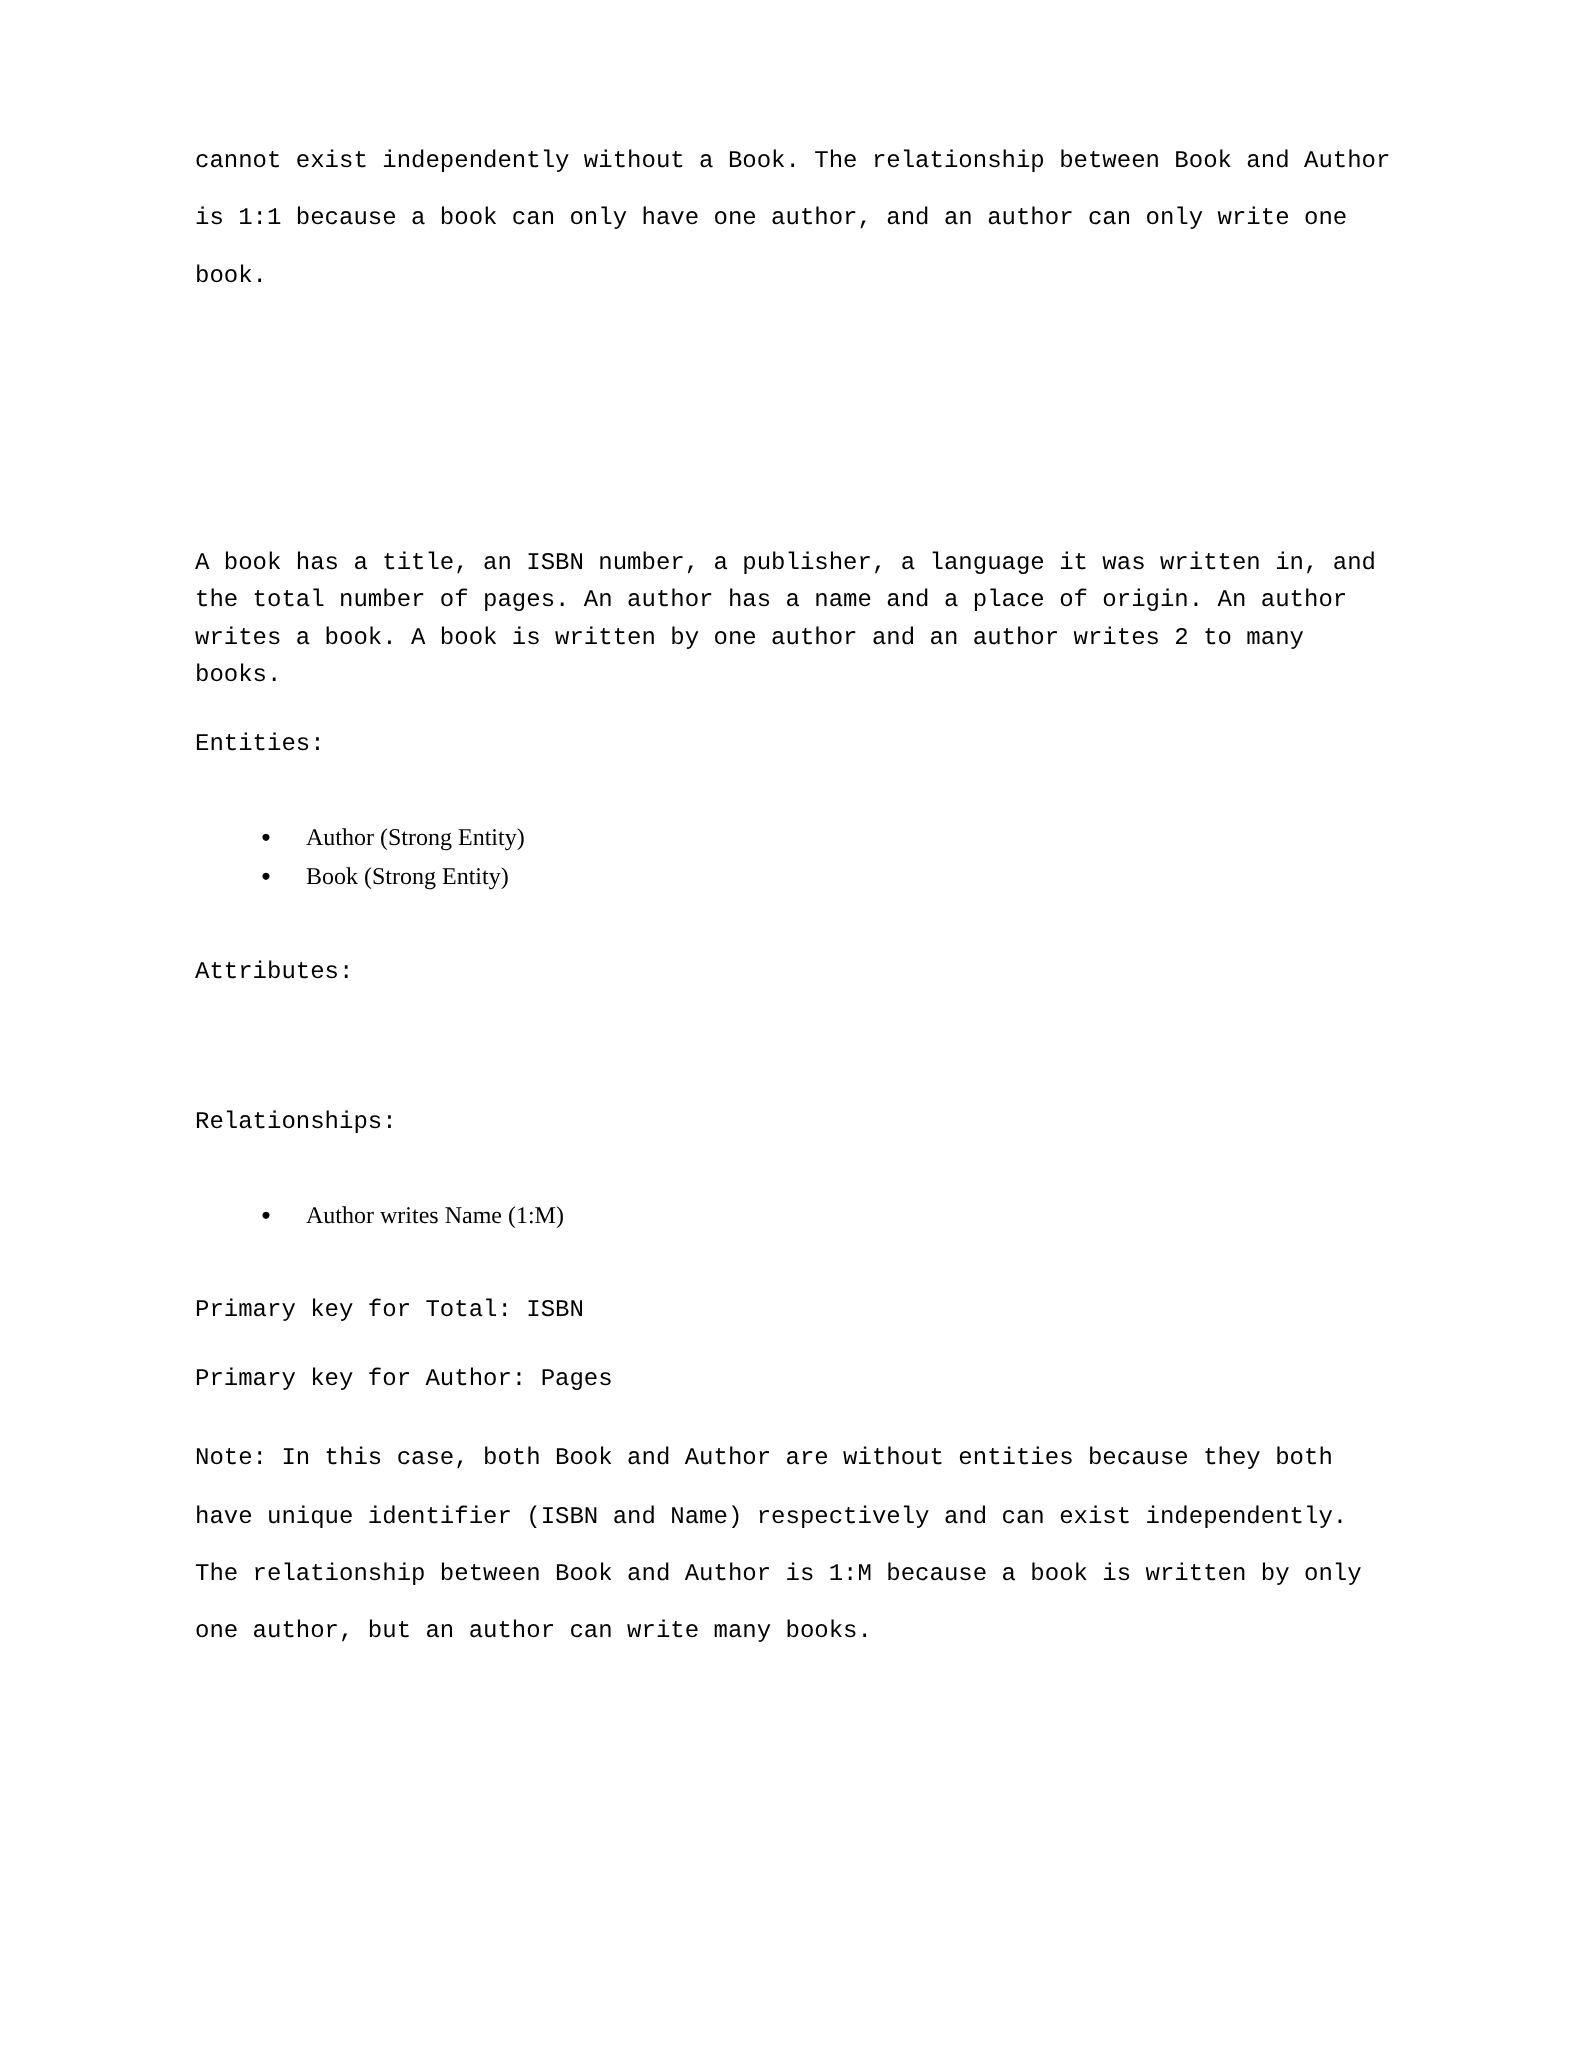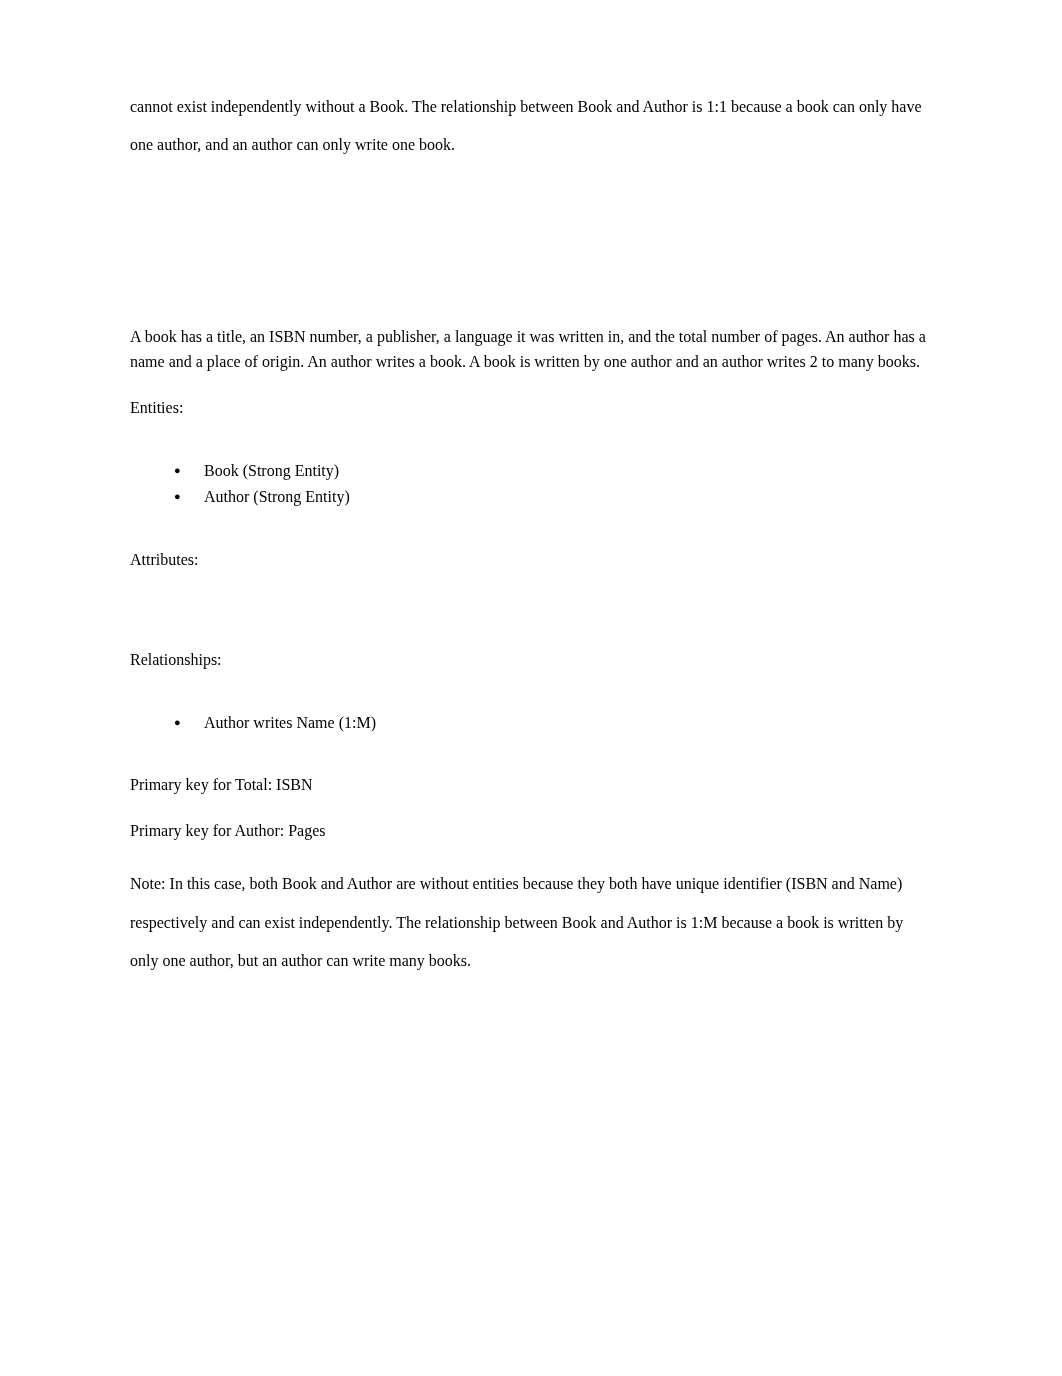--- a/index.html
+++ b/index.html
@@ -12,20 +12,21 @@
       height: 1376px;
       background: #ffffff;
       font-family: "Times New Roman", Times, serif;
       font-size: 16px;
       line-height: 1.5;
       color: #000;
       padding: 88px 130px 88px 130px;
     }
     .para {
       margin-bottom: 0;
+      font-family: Liberation Mono, monospace;
     }
     .spaced-para {
       line-height: 2.4;
     }
     .gap-large {
       height: 160px;
     }
     .gap-med {
       height: 38px;
     }
@@ -59,22 +60,22 @@
 
 <div class="para" style="line-height:1.55;">A book has a title, an ISBN number, a publisher, a language it was written in, and the total number of pages. An author has a name and a place of origin. An author writes a book. A book is written by one author and an author writes 2 to many books.</div>
 
 <div class="gap-small"></div>
 
 <div class="para">Entities:</div>
 
 <div class="gap-med"></div>
 
 <ul class="bullets">
+  <li>Author (Strong Entity)</li>
   <li>Book (Strong Entity)</li>
-  <li>Author (Strong Entity)</li>
 </ul>
 
 <div class="gap-med"></div>
 
 <div class="para">Attributes:</div>
 
 <div class="gap-med"></div>
 
 <ul class="bullets">
 </ul>

